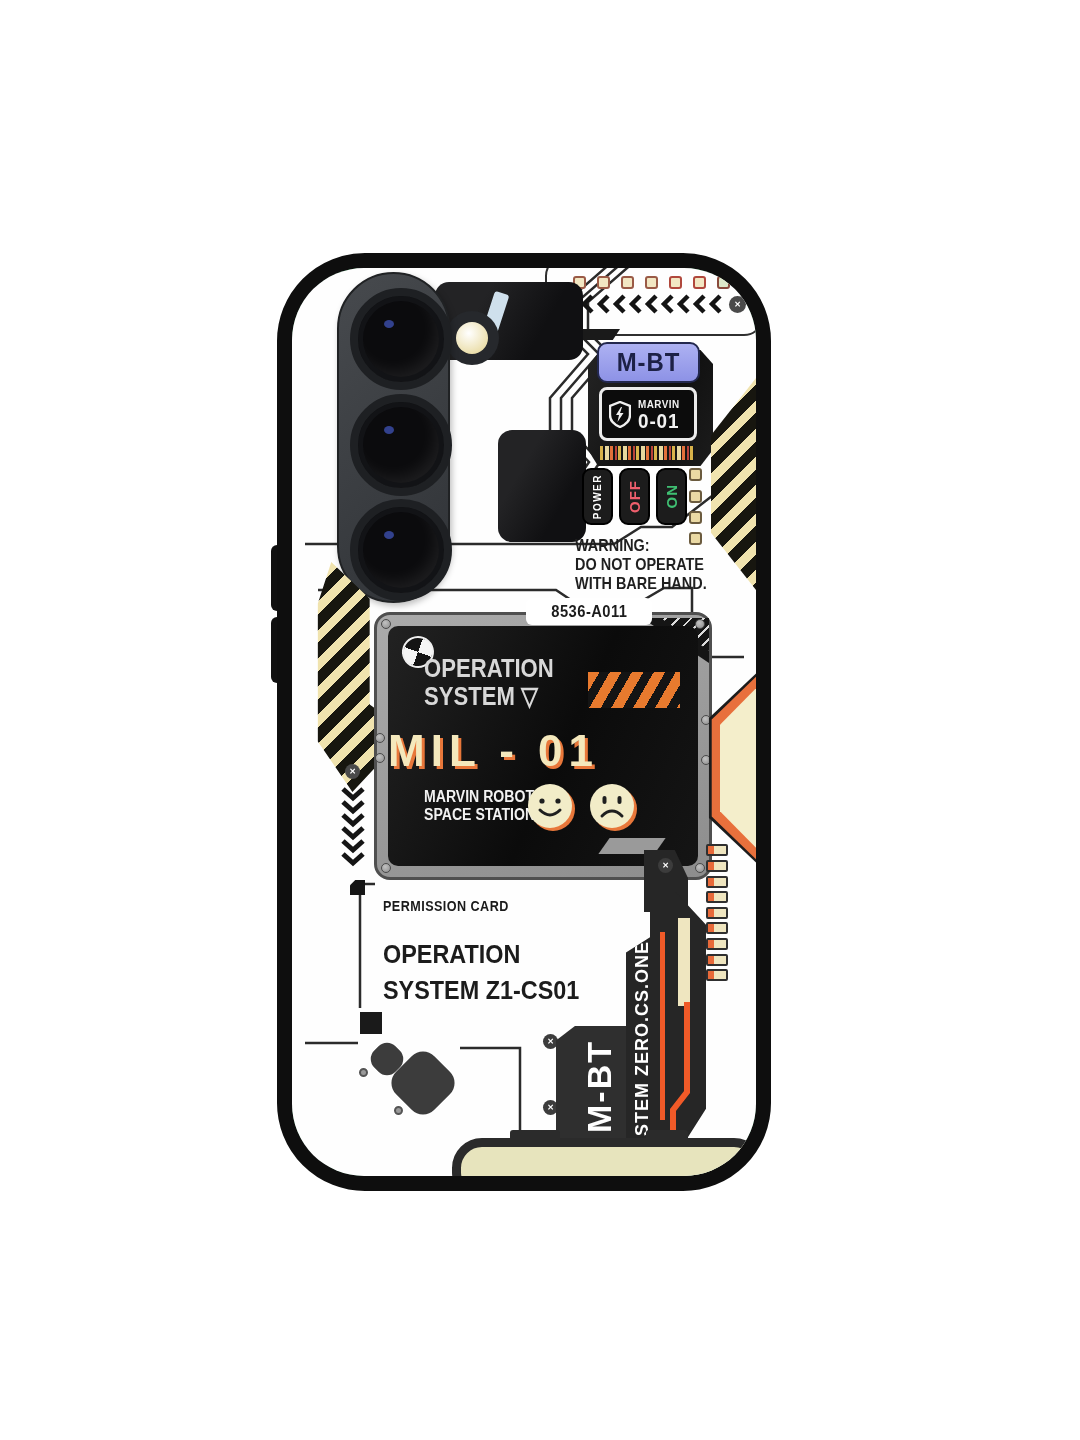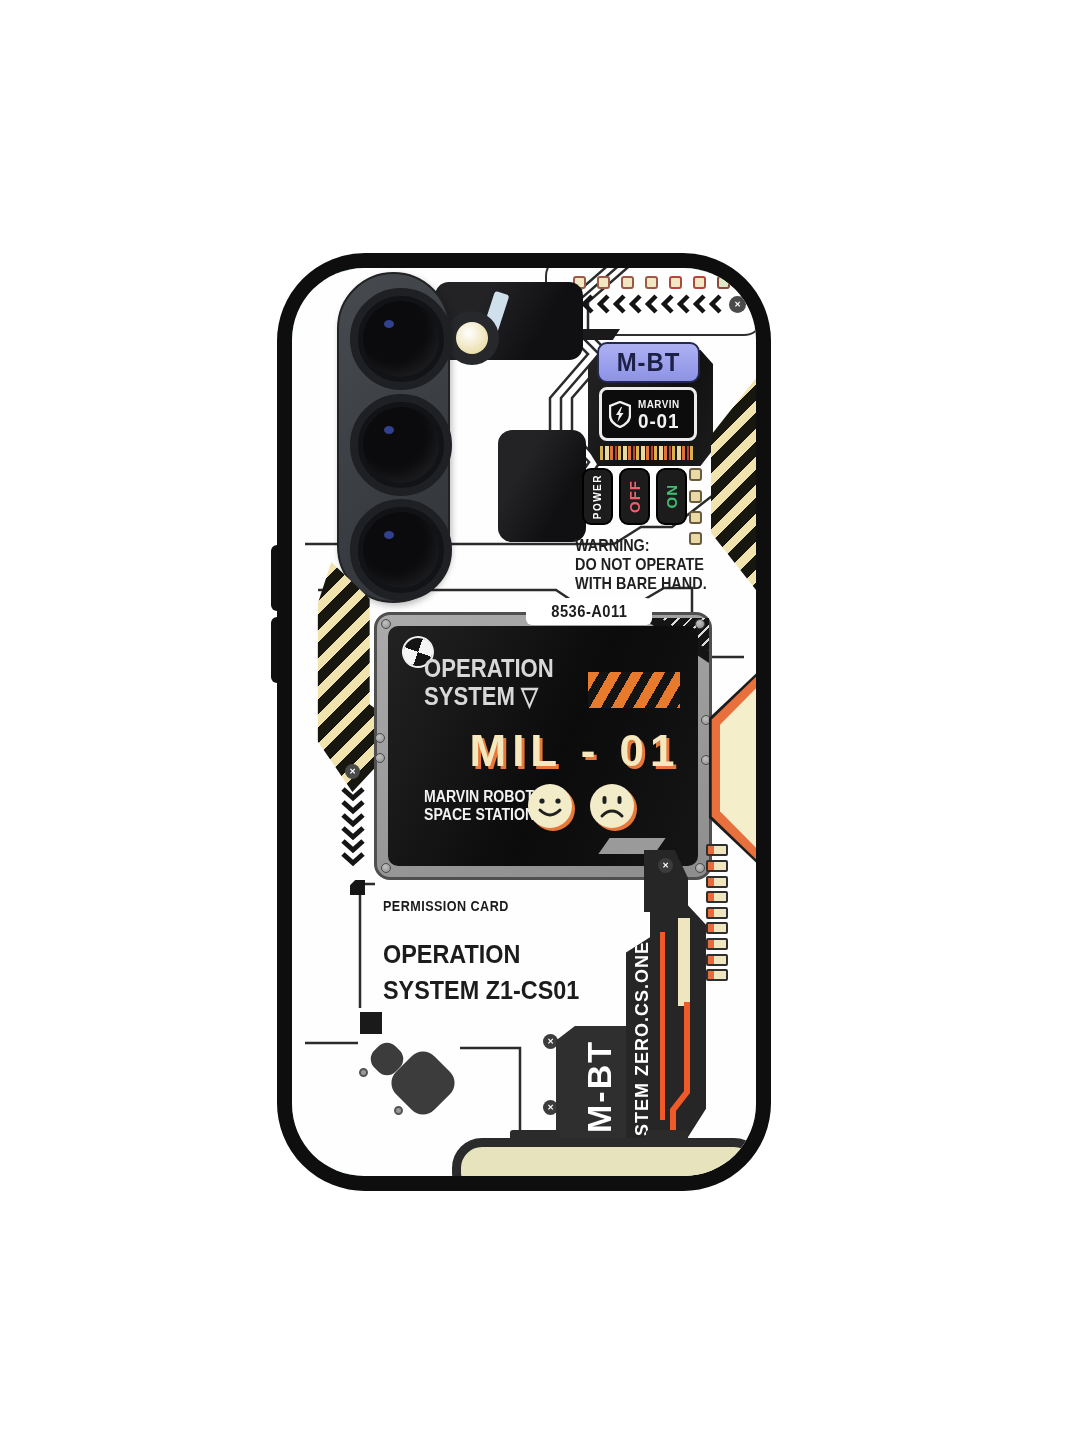--- a/index.html
+++ b/index.html
@@ -153,21 +153,21 @@
     <div class="wedge abs" style="left:265px;top:3px;width:67px;height:45px;">
           <div class="wedge-lines"></div>
         </div>
     <div class="panel-black">
       <div class="checker abs" style="left:14px;top:10px;width:28px;height:28px;"></div>
       <div class="abs cond" style="left:36px;top:28px;transform:scaleX(.85);font-weight:bold;font-size:26px;line-height:28px;color:#d8d8d8;">
         <div>OPERATION</div>
         <div>SYSTEM ▽</div>
       </div>
       <div class="hz-orange abs" style="left:200px;top:46px;width:92px;height:36px;"></div>
-      <div class="abs" style="left:0;top:100px;width:310px;text-align:center;font-weight:bold;font-size:44px;letter-spacing:6px;color:#f4e8bc;text-shadow:3px 3px 0 #e8773a;margin-left:32px;">MIL - 01</div>
+      <div class="abs" style="left:0;top:100px;width:310px;font-weight:bold;font-size:44px;letter-spacing:6px;color:#f4e8bc;text-shadow:3px 3px 0 #e8773a;">MIL - 01</div>
       <div class="abs cond" style="left:36px;top:162px;transform:scaleX(.88);font-weight:bold;font-size:16px;line-height:18px;color:#f2f2f2;">
         <div>MARVIN ROBOT</div>
         <div>SPACE STATION</div>
       </div>
       <svg class="abs" style="left:138px;top:156px;filter:drop-shadow(3px 3px 0 #e8773a);" width="48" height="48" viewBox="0 0 48 48">
         <circle cx="24" cy="24" r="22" fill="#f2ecc8"></circle>
         <circle cx="16" cy="19" r="2.6" fill="#1f1f1f"></circle>
             <circle cx="32" cy="19" r="2.6" fill="#1f1f1f"></circle>
         <path d="M14,28 Q24,38 34,28" fill="none" stroke="#1f1f1f" stroke-width="3" stroke-linecap="round"></path>
       </svg>

